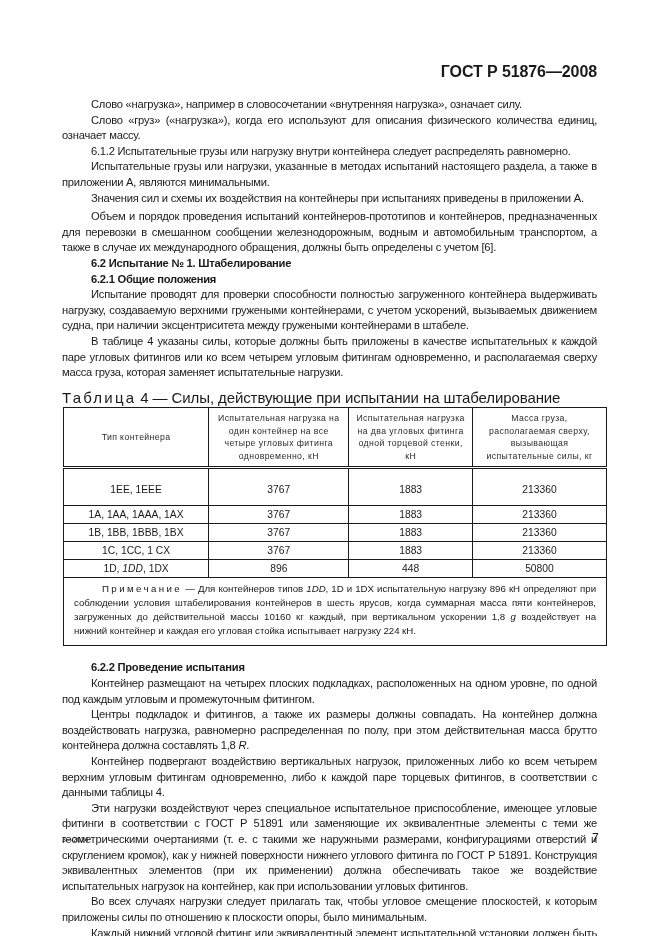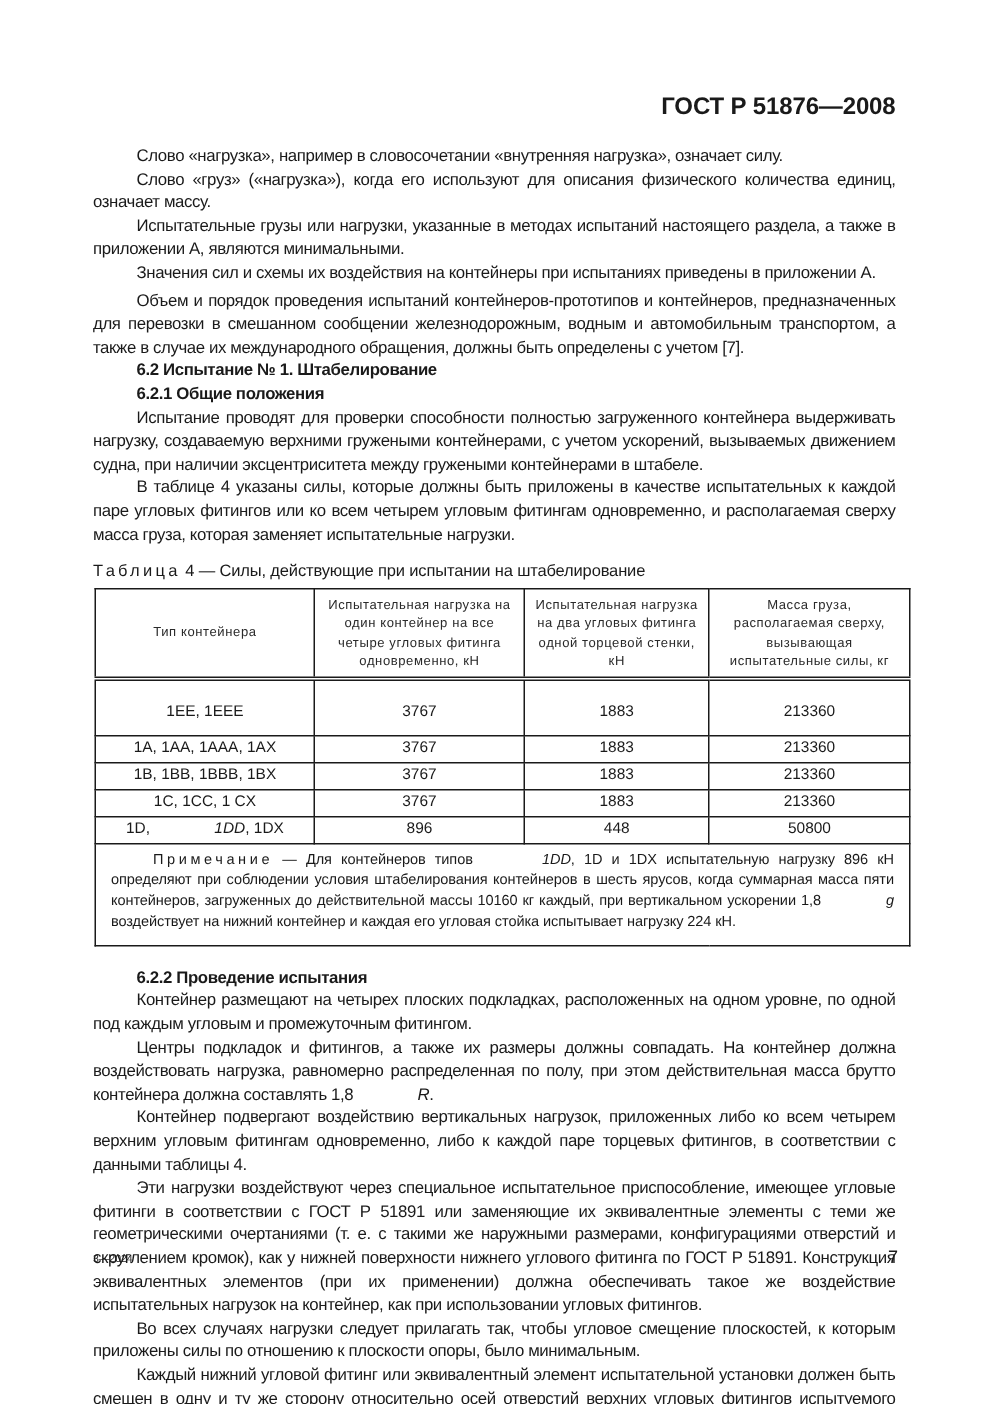--- a/index.html
+++ b/index.html
@@ -3,48 +3,49 @@
 <meta charset="utf-8">
 <style>
   html, body { margin: 0; padding: 0; background: #ffffff; }
   body { width: 661px; height: 936px; position: relative; overflow: hidden;
          font-family: "Liberation Sans", sans-serif; color: #1a1a1a; }
   .header { position: absolute; top: 63px; right: 64px; font-weight: bold; font-size: 16px; letter-spacing: -0.1px; }
   .content { position: absolute; left: 62px; top: 97px; width: 535px; font-size: 11.2px; line-height: 15.6px; letter-spacing: -0.25px; }
   .p { margin: 0; text-align: justify; text-indent: 29px; }
   .h { margin: 0; padding-left: 29px; font-weight: bold; }
   .gap { height: 3px; }
-  .caption { margin: 9px 0 2px 0; font-size: 11px; letter-spacing: -0.1px; }
+  .caption { margin: 9px 0 2px 0; font-size: 15px; letter-spacing: -0.1px; }
   .caption .spaced { letter-spacing: 2.2px; }
   table.t { border-collapse: collapse; width: 544px; margin-left: 1px; font-size: 10px; letter-spacing: 0; }
   table.t th, table.t td { border: 1px solid #1a1a1a; text-align: center; vertical-align: middle; }
   table.t th { font-weight: normal; font-size: 8.7px; line-height: 12.4px; letter-spacing: 0.4px; padding: 4px 4px; height: 50px; color: #2a2a2a; }
   table.t tr.head-row th { border-bottom: 3px double #1a1a1a; }
   table.t td { height: 17px; padding: 0 4px; font-size: 10.3px; }
   table.t tr.first td { height: 30px; padding-top: 6px; }
   table.t td.note { text-align: justify; font-size: 9.7px; line-height: 13.8px; padding: 4px 10px 8px 10px; height: auto; letter-spacing: -0.05px; }
   .note .indent { display: inline-block; width: 28px; }
   .note .spaced { letter-spacing: 2.4px; margin-top: 18px; }
   .c1 { width: 148px; } .c2 { width: 140px; } .c3 { width: 121px; } .c4 { width: 133px; }
   .footer-left { position: absolute; left: 62px; top: 836px; font-size: 7px; }
   .footer-right { position: absolute; left: 592px; top: 831px; font-size: 12px; }
-  i { font-style: italic; margin-left: 40px; }
+  i { font-style: italic; }
 </style>
 </head>
 <body>
 
 <div class="header">ГОСТ Р 51876—2008</div>
 
 <div class="content">
   <p class="p">Слово «нагрузка», например в словосочетании «внутренняя нагрузка», означает силу.</p>
   <p class="p">Слово «груз» («нагрузка»), когда его используют для описания физического количества единиц, означает массу.</p>
+  <p class="p">6.1.2 Испытательные грузы или нагрузку внутри контейнера следует распределять равномерно.</p>
   <p class="p">Испытательные грузы или нагрузки, указанные в методах испытаний настоящего раздела, а также в приложении А, являются минимальными.</p>
   <p class="p">Значения сил и схемы их воздействия на контейнеры при испытаниях приведены в приложении А.</p>
   <div class="gap"></div>
-  <p class="p">Объем и порядок проведения испытаний контейнеров-прототипов и контейнеров, предназначенных для перевозки в смешанном сообщении железнодорожным, водным и автомобильным транспортом, а также в случае их международного обращения, должны быть определены с учетом [7].</p>
+  <p class="p">Объем и порядок проведения испытаний контейнеров-прототипов и контейнеров, предназначенных для перевозки в смешанном сообщении железнодорожным, водным и автомобильным транспортом, а также в случае их международного обращения, должны быть определены с учетом [6].</p>
   <p class="h">6.2 Испытание № 1. Штабелирование</p>
   <p class="h">6.2.1 Общие положения</p>
   <p class="p">Испытание проводят для проверки способности полностью загруженного контейнера выдерживать нагрузку, создаваемую верхними гружеными контейнерами, с учетом ускорений, вызываемых движением судна, при наличии эксцентриситета между гружеными контейнерами в штабеле.</p>
   <p class="p">В таблице 4 указаны силы, которые должны быть приложены в качестве испытательных к каждой паре угловых фитингов или ко всем четырем угловым фитингам одновременно, и располагаемая сверху масса груза, которая заменяет испытательные нагрузки.</p>
 
   <div class="caption">
     <span class="spaced">Таблица</span><span> 4 — Силы, действующие при испытании на штабелирование</span>
   </div>
 
   <table class="t">

